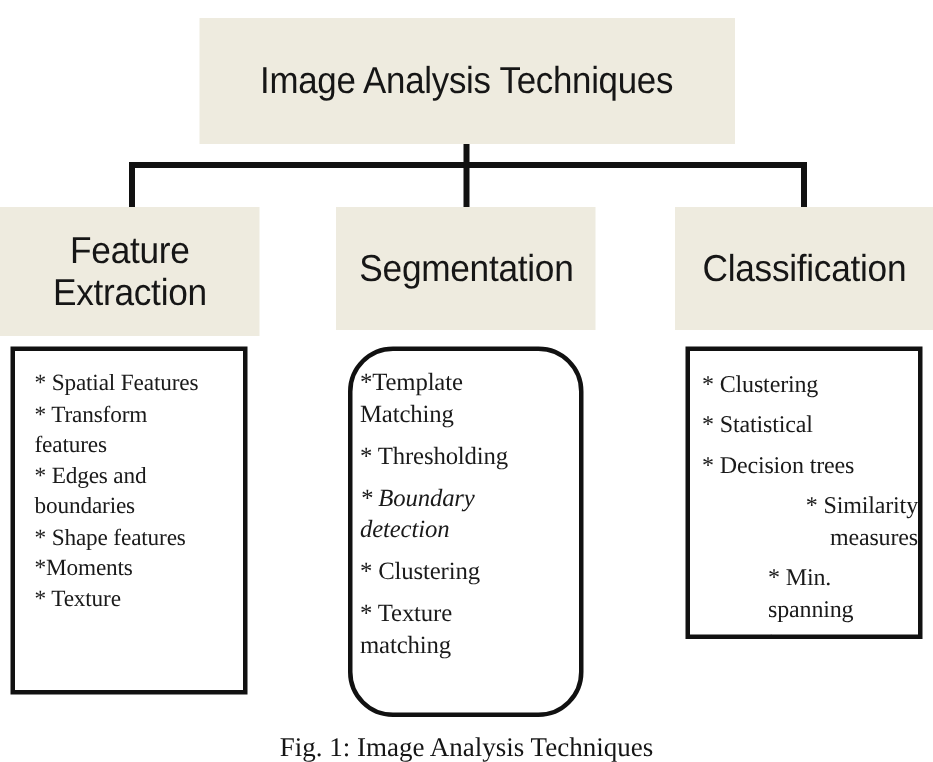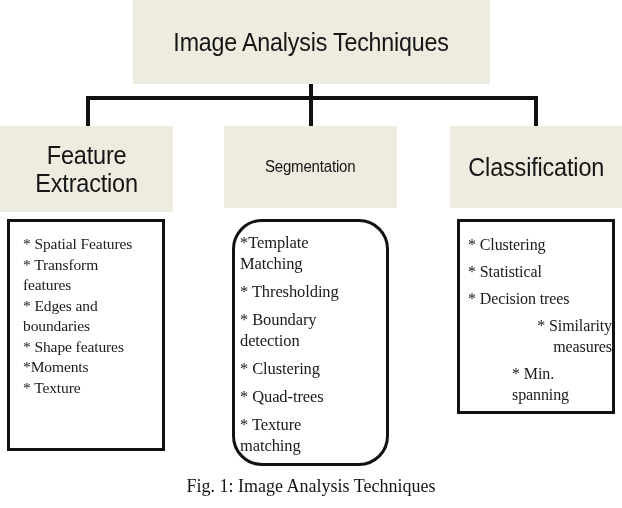--- a/index.html
+++ b/index.html
@@ -10,21 +10,21 @@
   body {
     width: 622px;
     height: 508px;
     position: relative;
     overflow: hidden;
     font-family: "Liberation Sans", sans-serif;
     -webkit-font-smoothing: antialiased;
   }
   #diagram {
     position: absolute;
-    left: 0; top: 0;
+    left: 0; top: 12px;
     width: 622px;
     height: 430px;
   }
   
   .fillbox {
     position: absolute;
     background: #eeebdf;
     color: #161616;
     display: flex;
     align-items: center;
@@ -49,21 +49,21 @@
     top: 126px;
     width: 173px;
     height: 86px;
     font-size: 25px;
   }
   #box-segmentation {
     left: 224px;
     top: 126px;
     width: 173px;
     height: 82px;
-    font-size: 16px;
+    font-size: 25px;
   }
   #box-classification {
     left: 450px;
     top: 126px;
     width: 172px;
     height: 82px;
     font-size: 25px;
   }
   #box-segmentation .txt,
   #box-classification .txt,
@@ -215,24 +215,23 @@
       <li style="white-space: pre-line;">*Moments</li>
       <li style="white-space: pre-line;">* Texture</li>
     </ul>
   </div>
 
   <div class="listbox" id="list-segmentation">
     <ul>
       <li style="white-space: pre-line;">*Template
 Matching</li>
       <li style="white-space: pre-line;">* Thresholding</li>
-      <li style="white-space: pre-line;">* Boundary
+      <li style="white-space: pre-line; font-style: italic;">* Boundary
 detection</li>
       <li style="white-space: pre-line;">* Clustering</li>
-      <li style="white-space: pre-line;">* Quad-trees</li>
       <li style="white-space: pre-line;">* Texture
 matching</li>
     </ul>
   </div>
 
   <div class="listbox" id="list-classification">
     <ul>
       <li style="white-space: pre-line;">* Clustering</li>
       <li style="white-space: pre-line;">* Statistical</li>
       <li style="white-space: pre-line;">* Decision trees</li>

